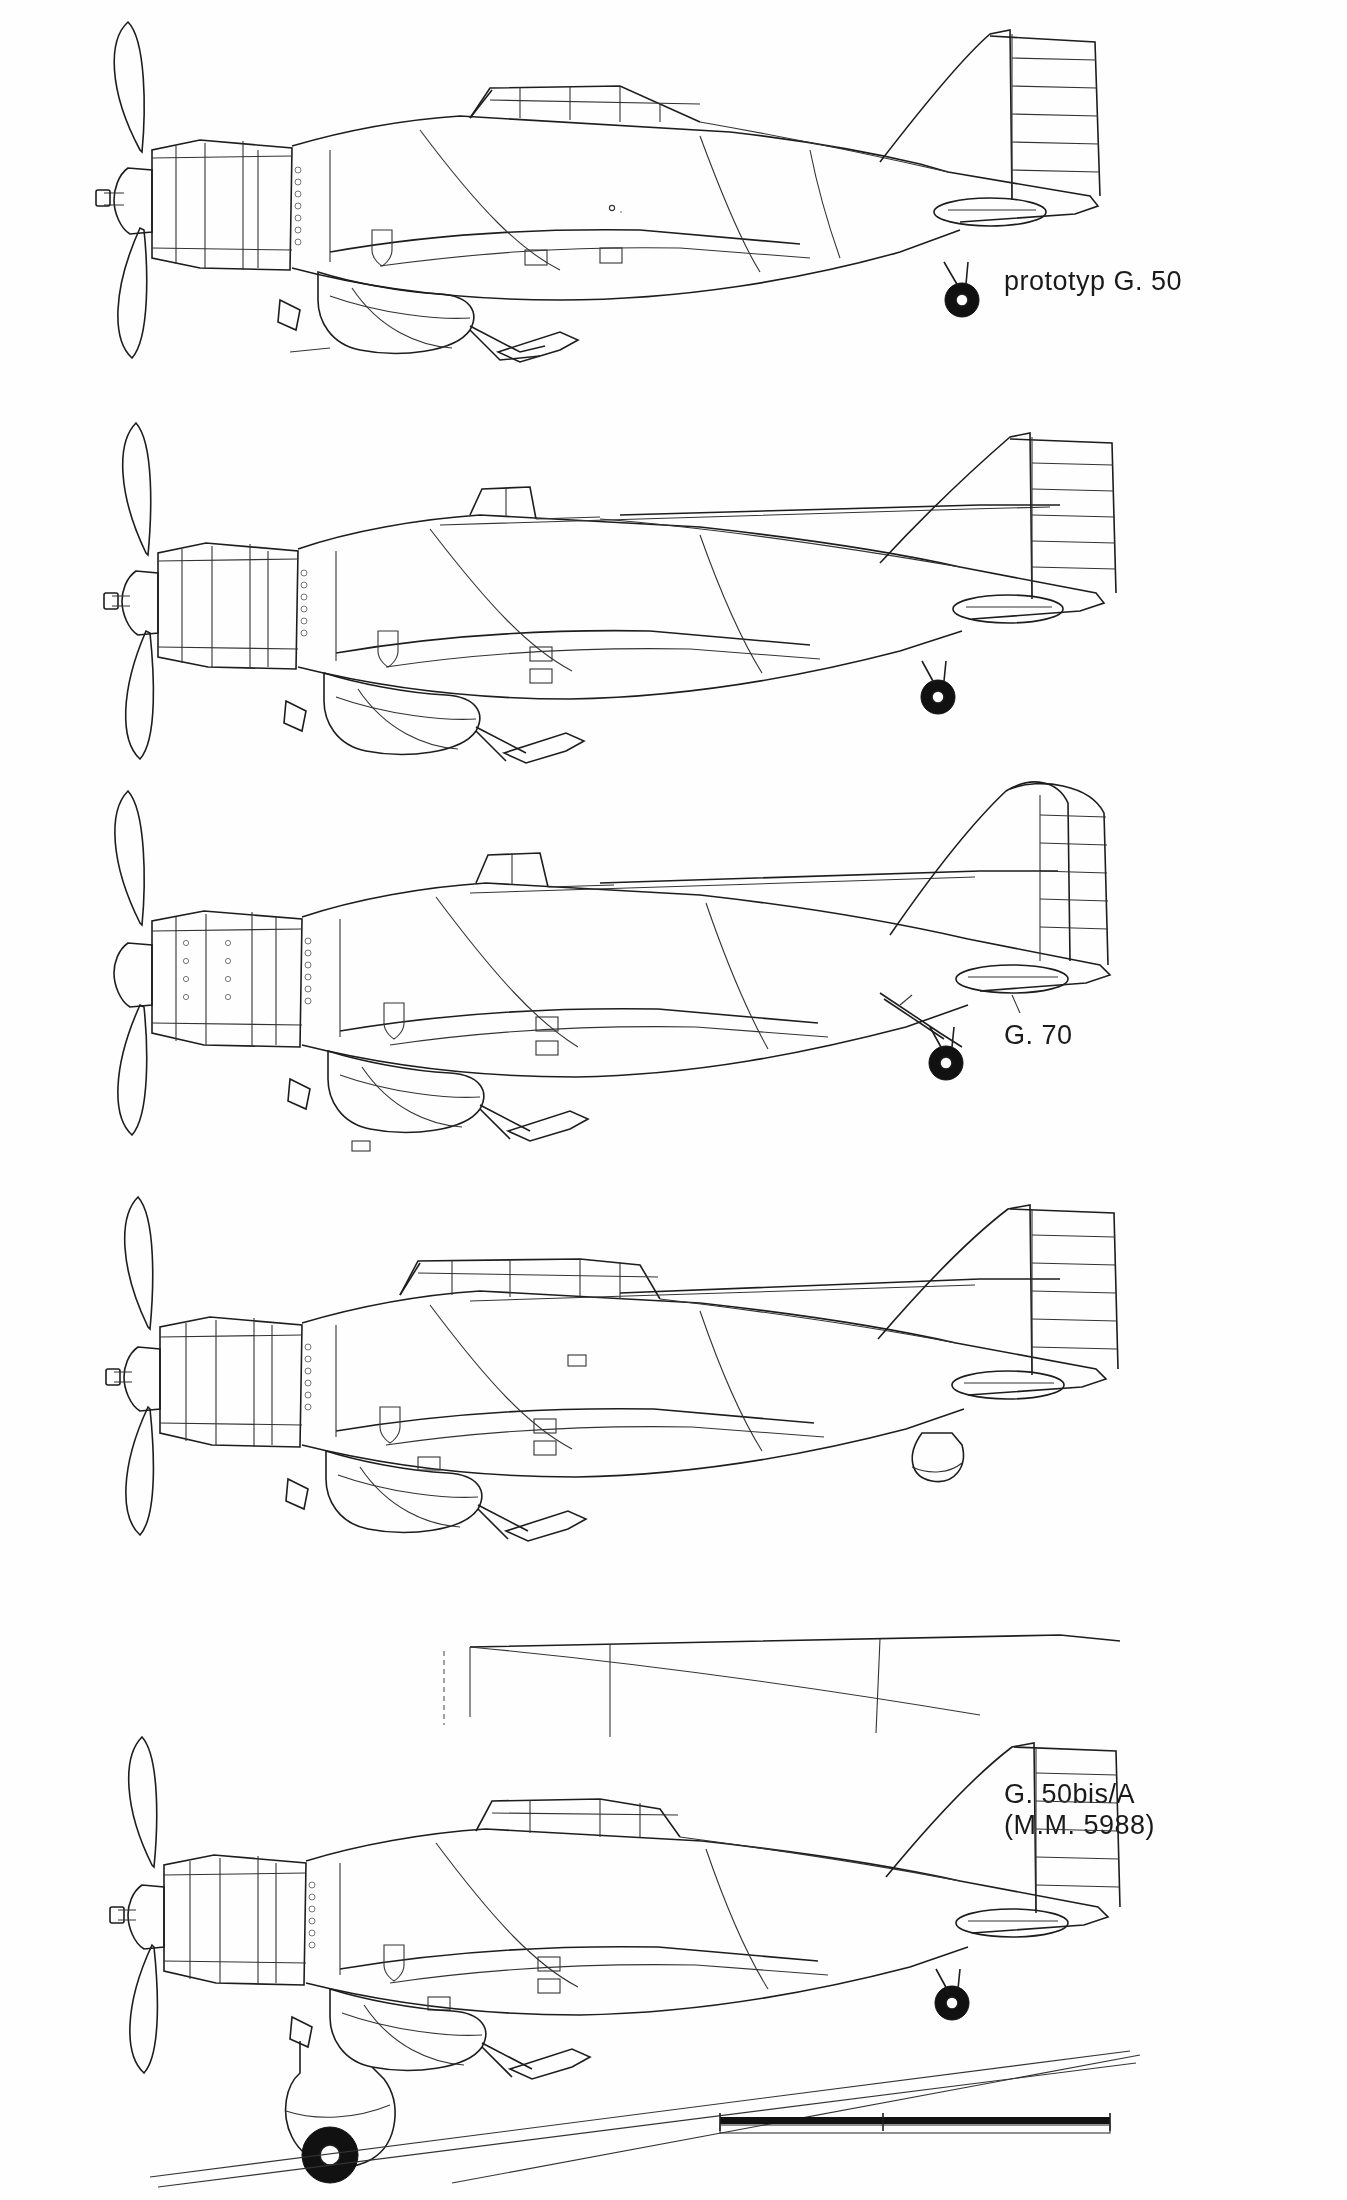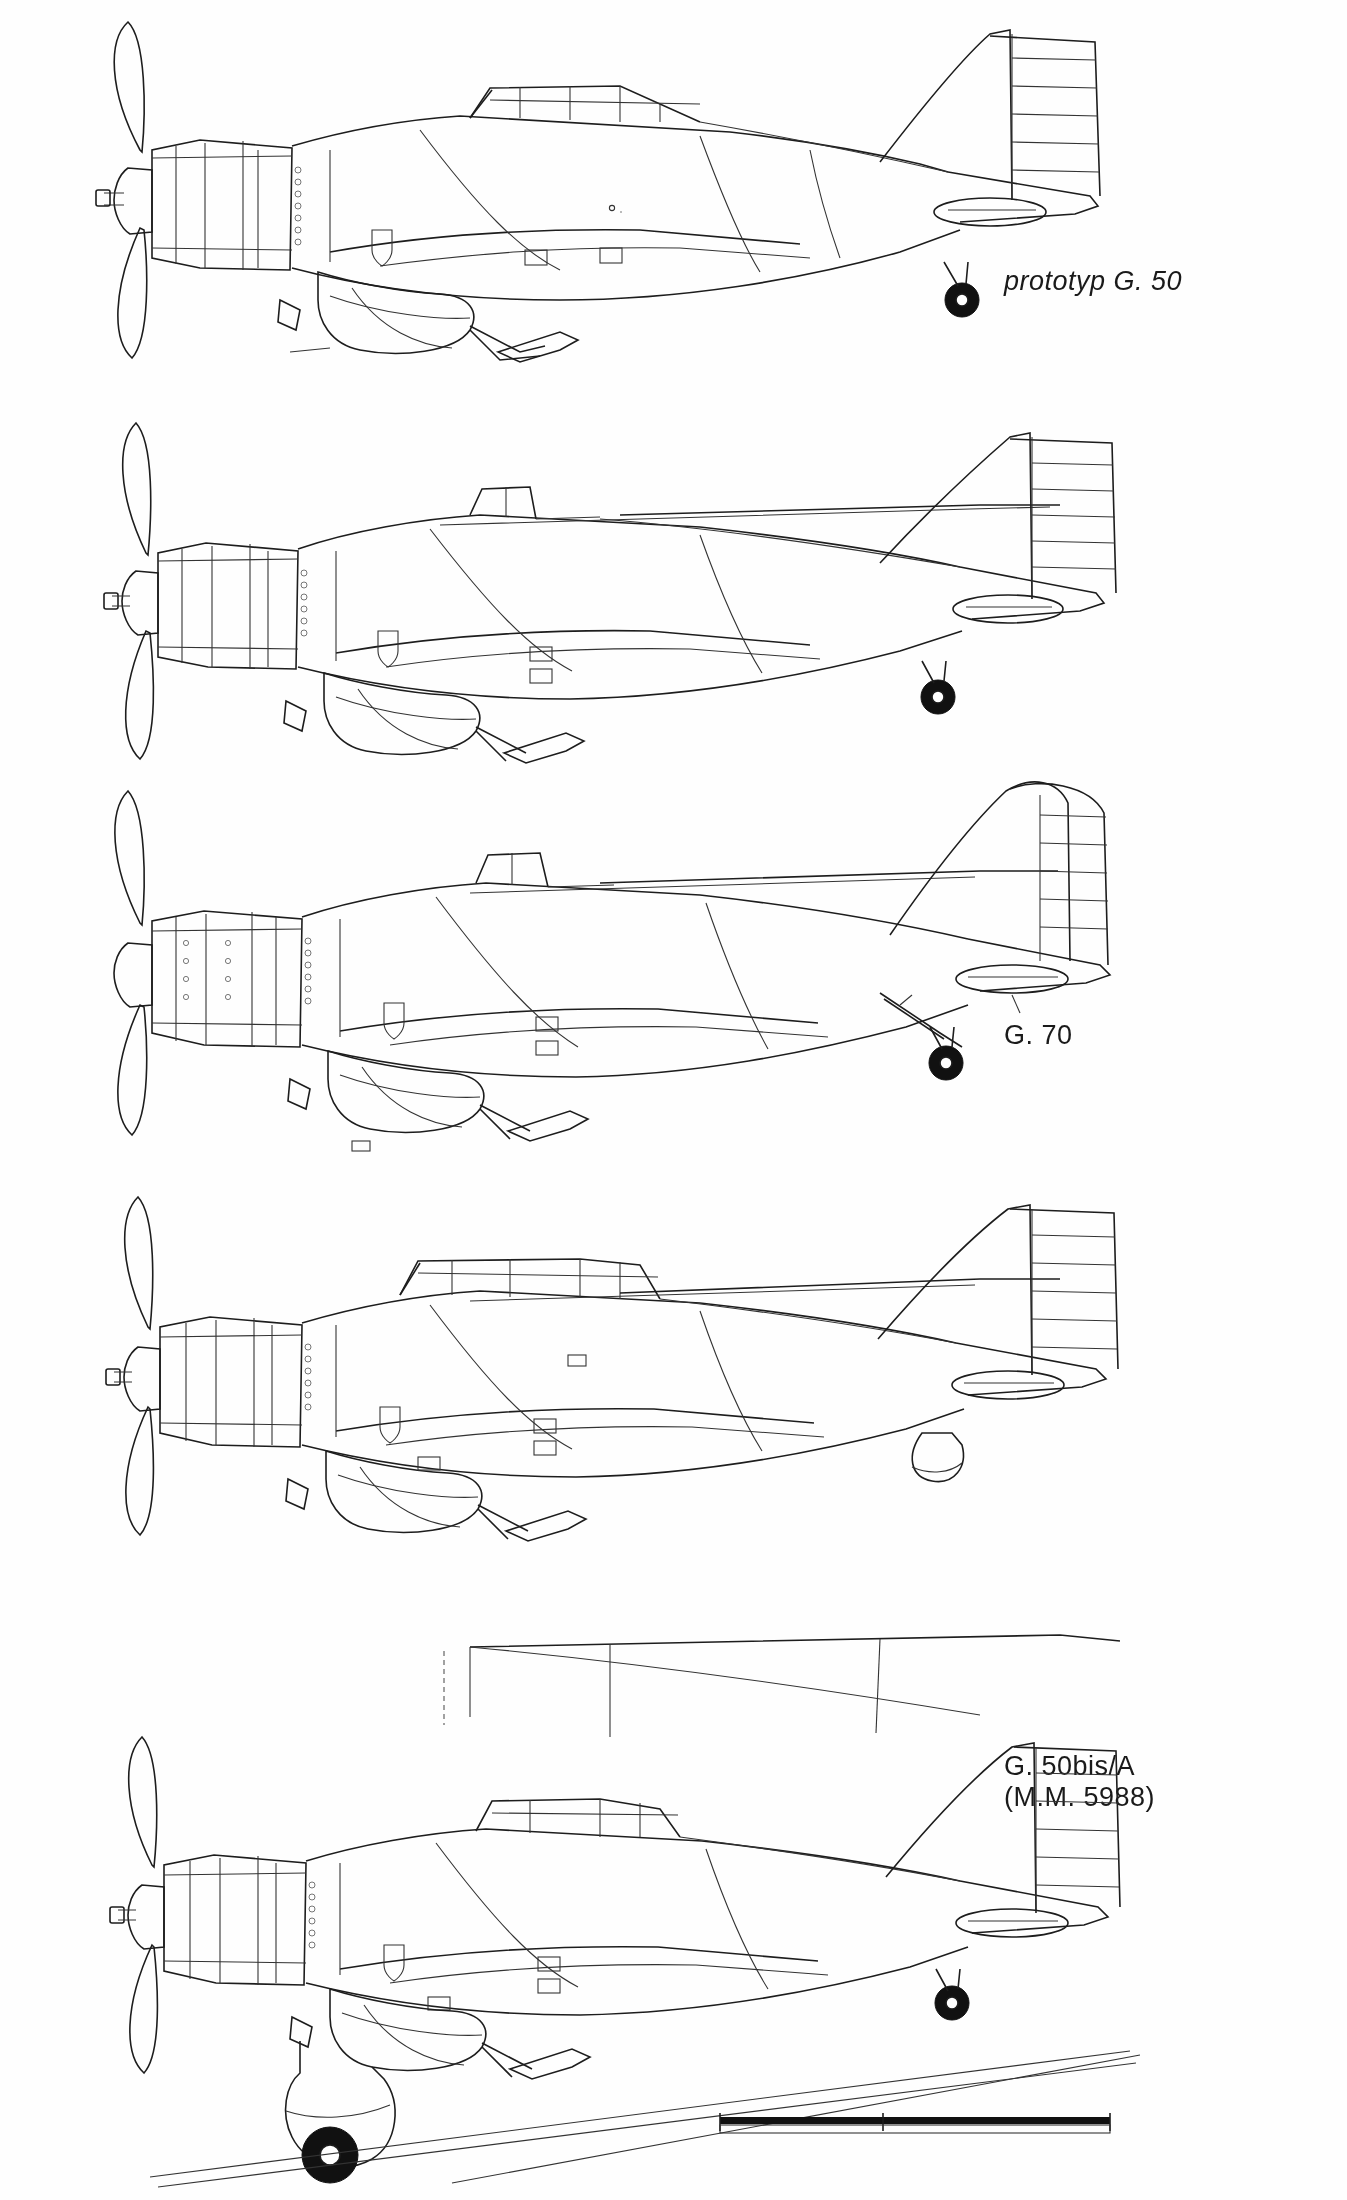--- a/index.html
+++ b/index.html
@@ -45,21 +45,21 @@
   .ln-dash { fill: none; stroke: #444444; stroke-width: 1.0; stroke-dasharray: 5 4; }
   .fillw { fill: #ffffff; stroke: #1d1d1d; stroke-width: 1.6; }
   .fillk { fill: #111111; stroke: #111111; stroke-width: 1; }
   .scalebar-track { fill: #111111; }
 </style>
 </head>
 <body>
 
 <div id="sheet">
 
-  <div class="variant" style="top:0px;height:390px;font-style:italic;">
+  <div class="variant" style="top:0px;height:390px;">
     <svg width="1347" height="390" viewBox="0 0 1347 390">
 
       <path class="ln" d="M140 150 C 108 90, 108 40, 128 22 C 146 40, 146 110, 142 152 Z"></path>
       <path class="ln" d="M140 228 C 112 290, 112 340, 132 358 C 150 338, 148 268, 144 230 Z"></path>
 
       <path class="ln" d="M128 168 C 118 175, 114 190, 114 200 C 114 212, 120 228, 130 234 L 152 232 L 152 170 Z"></path>
       <path class="ln-thin" d="M104 193 L 124 193 M104 205 L 124 205"></path>
       <rect class="ln" x="96" y="190" width="14" height="16" rx="2"></rect>
 
       <path class="ln" d="M152 150 L 152 258 L 200 268 L 290 270 L 292 148 L 200 140 Z"></path>
@@ -279,21 +279,21 @@
       <path class="ln-thin" d="M362 312 C 390 354, 430 370, 462 372"></path>
       <path class="ln" d="M480 350 L 530 376 M480 354 L 510 384"></path>
       <path class="ln" d="M508 376 L 570 356 L 588 364 L 570 374 L 530 386 Z"></path>
       <path class="ln" d="M290 324 L 310 334 L 306 354 L 288 346 Z"></path>
       <rect class="ln-thin" x="352" y="386" width="18" height="10"></rect>
 
       <circle class="fillk" cx="946" cy="308" r="17"></circle>
       <circle class="fillw" cx="946" cy="308" r="6"></circle>
       <path class="ln" d="M930 272 L 942 294 M954 272 L 952 292"></path>
     </svg>
-    <div class="caption" style="left:1004px;top:996px;">
+    <div class="caption" style="left:1004px;top:1024px;">
       <span>G. 50bis/A</span>
       <span class="line2">(M.M. 5988)</span>
     </div>
   </div>
 
   <div class="variant" style="top:1165px;height:400px;">
     <svg width="1347" height="400" viewBox="0 0 1347 400">
 
       <path class="ln" d="M148 162 C 120 104, 118 52, 138 32 C 156 52, 154 122, 150 164 Z"></path>
       <path class="ln" d="M148 242 C 120 302, 120 352, 140 370 C 158 350, 154 282, 150 244 Z"></path>

